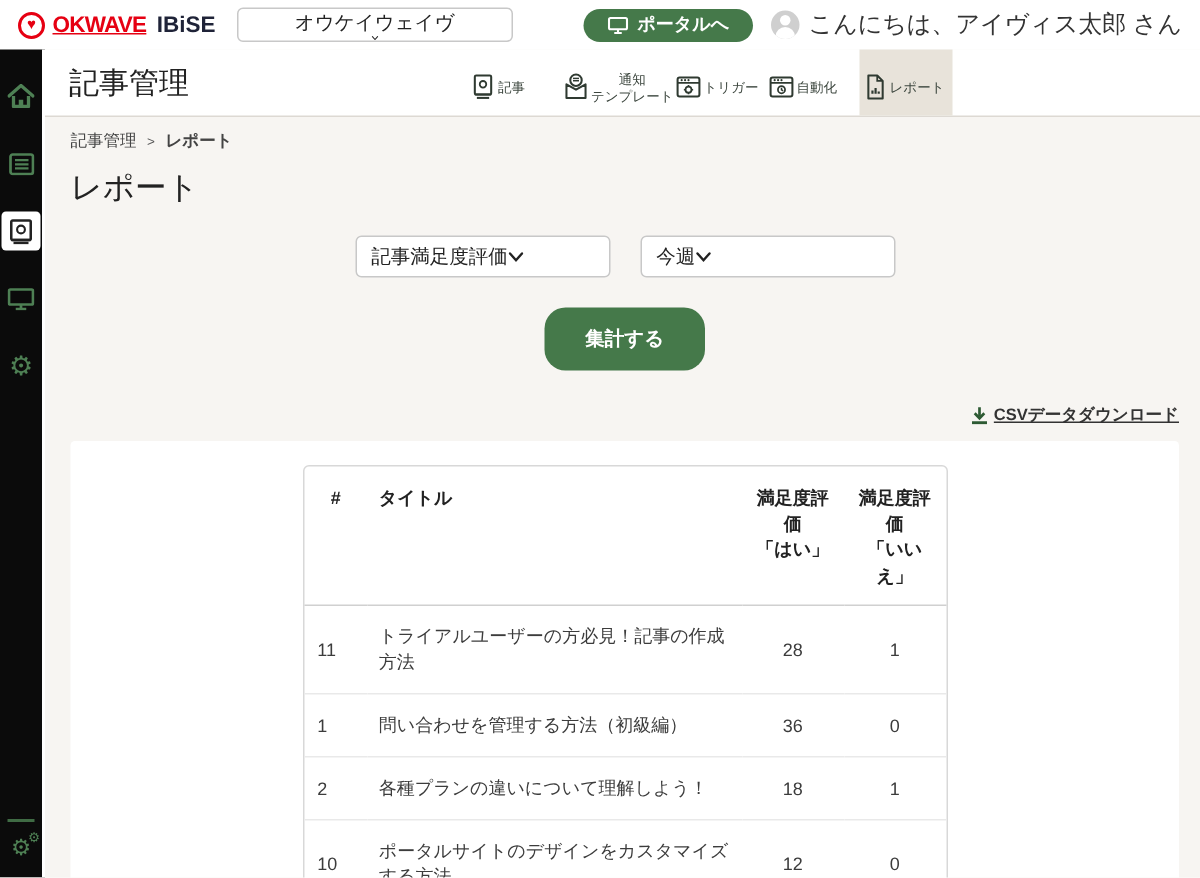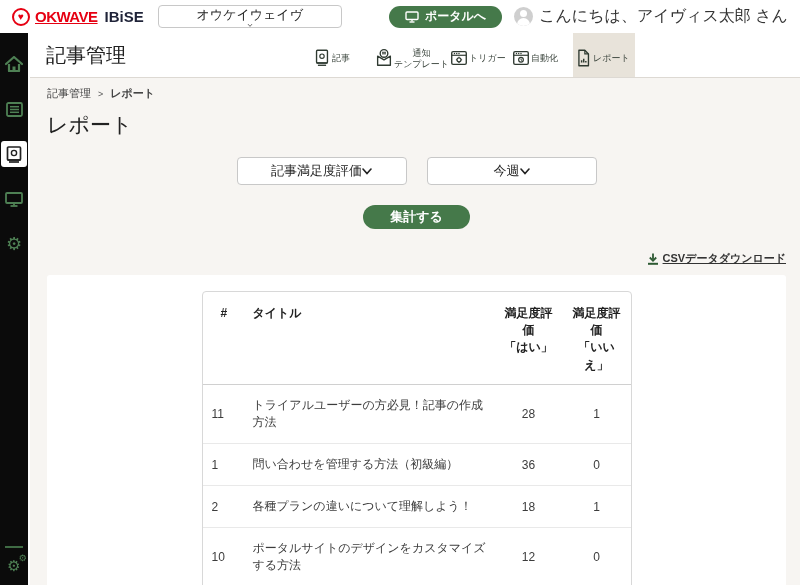--- a/index.html
+++ b/index.html
@@ -53,25 +53,25 @@
   
   .content { flex:1; padding:8px 14px 0 17px; }
   .breadcrumb { font-size:11px; color:#444; display:flex; align-items:center; gap:7px; }
   .crumb { cursor:pointer; }
   .crumb-sep { font-size:9px; color:#555; }
   .crumb-current { font-weight:bold; }
   .page-title { font-size:21px; font-weight:500; color:#222; margin-top:10px; }
 
   .filters { margin-top:18px; display:flex; justify-content:center; gap:20px; }
   .select-box { width:170px; height:28px; background:#fff; border:1px solid #c8c8c8; border-radius:4px;
-    display:flex; align-items:center; justify-content:center; padding:0 10px; font-size:13px;
+    display:flex; align-items:center; justify-content:flex-start; padding:0 10px; font-size:13px;
     color:#222; cursor:pointer; }
 
   .aggregate-row { margin-top:20px; text-align:center; }
-  .aggregate-btn { background:#45794a; color:#fff; border:none; border-radius:14px; height:24px;
+  .aggregate-btn { background:#45794a; color:#fff; border:none; border-radius:14px; height:42px;
     padding:0 27px; font-size:13px; font-weight:bold; cursor:pointer; font-family:inherit; }
 
   .csv-row { margin-top:22px; text-align:right; font-size:11px; }
   .csv-link { color:#333; font-weight:bold; text-decoration:underline; cursor:pointer;
     display:inline-flex; align-items:center; gap:4px; }
 
   .card { margin-top:8px; background:#fff; border-radius:3px; min-height:258px; padding:16px 0 22px; }
   .table-wrap { width:430px; margin:0 auto; }
   .result-note { text-align:right; font-size:12px; color:#555; margin-bottom:10px; }
   .table-box { border:1px solid #d8d8d8; border-radius:4px; padding-bottom:6px; background:#fff; }

